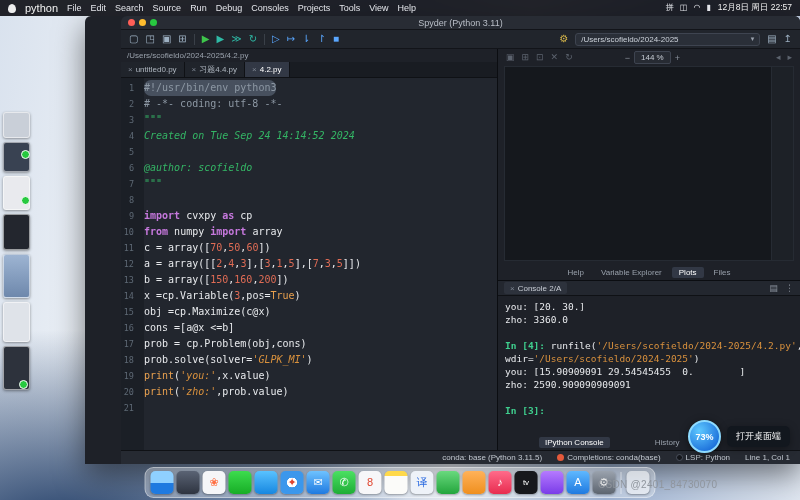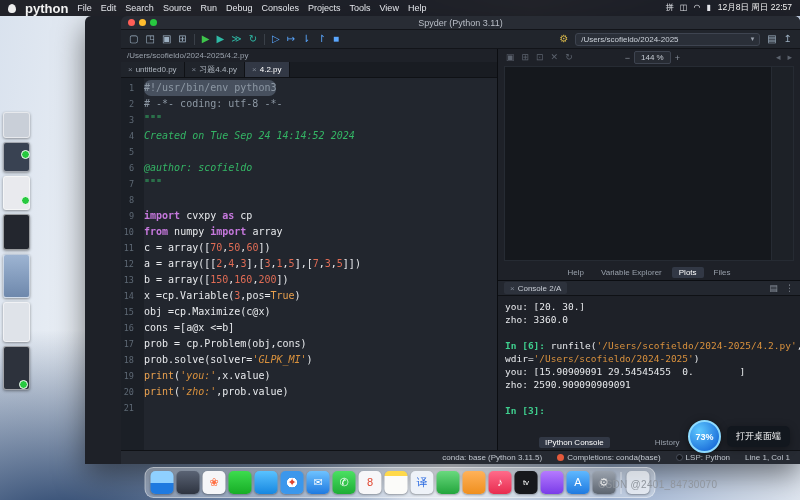--- a/index.html
+++ b/index.html
@@ -5,21 +5,21 @@
 *{margin:0;padding:0;box-sizing:border-box;}
 html,body{width:800px;height:500px;overflow:hidden;background:#000;}
 .screen{position:relative;width:800px;height:500px;overflow:hidden;font-family:"Liberation Sans",sans-serif;
  background:
   radial-gradient(700px 420px at 8% 108%, #16335f 0%, rgba(22,51,95,0) 50%),
   linear-gradient(100deg,#d9e2ee 0%,#eef2f7 20%,#a9bedd 42%,#e6ebf3 60%,#9fb4d4 78%,#dfe6f0 100%);}
 
 
 .menubar{position:absolute;top:0;left:0;right:0;height:16px;background:var(--menubar-bg,rgba(18,19,26,.93));display:flex;align-items:center;padding:0 8px;gap:9px;z-index:50;}
 .apple-logo{width:8px;height:9px;background:#ededed;border-radius:50% 50% 46% 46%/60% 60% 42% 42%;flex:none;}
-.appname{color:#f2f2f2;font-size:13px;font-weight:bold;}
+.appname{color:#f2f2f2;font-size:11px;font-weight:normal;}
 .menus{display:flex;gap:9px;}
 .menu-item{color:#e3e5ea;font-size:9px;white-space:nowrap;}
 .mb-right{margin-left:auto;display:flex;align-items:center;gap:7px;}
 .mb-icons{display:flex;gap:6px;}
 .mb-icon{color:#e3e5ea;font-size:8px;line-height:1;}
 .mb-clock{color:#f2f2f2;font-size:8.5px;white-space:nowrap;}
 
 
 .thumb{position:absolute;left:3px;width:27px;border-radius:3px;border:1px solid rgba(255,255,255,.55);box-shadow:0 1px 3px rgba(0,0,0,.4);z-index:5;}
 .t1{top:112px;height:26px;background:#c9cfd8;}
@@ -337,21 +337,21 @@
             </div>
             <span class="ch-icons" id="console-header-icons">
                 <span class="tb-icon" style="color: rgb(138, 145, 156);">▤</span>
                 <span class="tb-icon" style="color: rgb(138, 145, 156);">⋮</span>
               </span>
           </div>
           <div class="console-body" id="console-lines">
               <div class="console-row"><span class="ck-o">you: [20. 30.]</span></div>
               <div class="console-row"><span class="ck-o">zho: 3360.0</span></div>
               <div class="console-row"> </div>
-              <div class="console-row"><span class="ck-p">In [6]: </span><span class="ck-o">runfile(</span><span class="ck-s">'/Users/scofieldo/2024-2025/4.2.py'</span><span class="ck-o">,</span></div>
+              <div class="console-row"><span class="ck-p">In [4]: </span><span class="ck-o">runfile(</span><span class="ck-s">'/Users/scofieldo/2024-2025/4.2.py'</span><span class="ck-o">,</span></div>
               <div class="console-row"><span class="ck-o">wdir=</span><span class="ck-s">'/Users/scofieldo/2024-2025'</span><span class="ck-o">)</span></div>
               <div class="console-row"><span class="ck-o">you: [15.90909091 29.54545455  0.        ]</span></div>
               <div class="console-row"><span class="ck-o">zho: 2590.909090909091</span></div>
               <div class="console-row"> </div>
               <div class="console-row"><span class="ck-p">In [3]: </span></div>
             </div>
           <div class="console-bottom" id="console-bottom-tabs">
               <span class="cb-tab active">IPython Console</span>
               <span class="cb-tab">History</span>
             </div>

